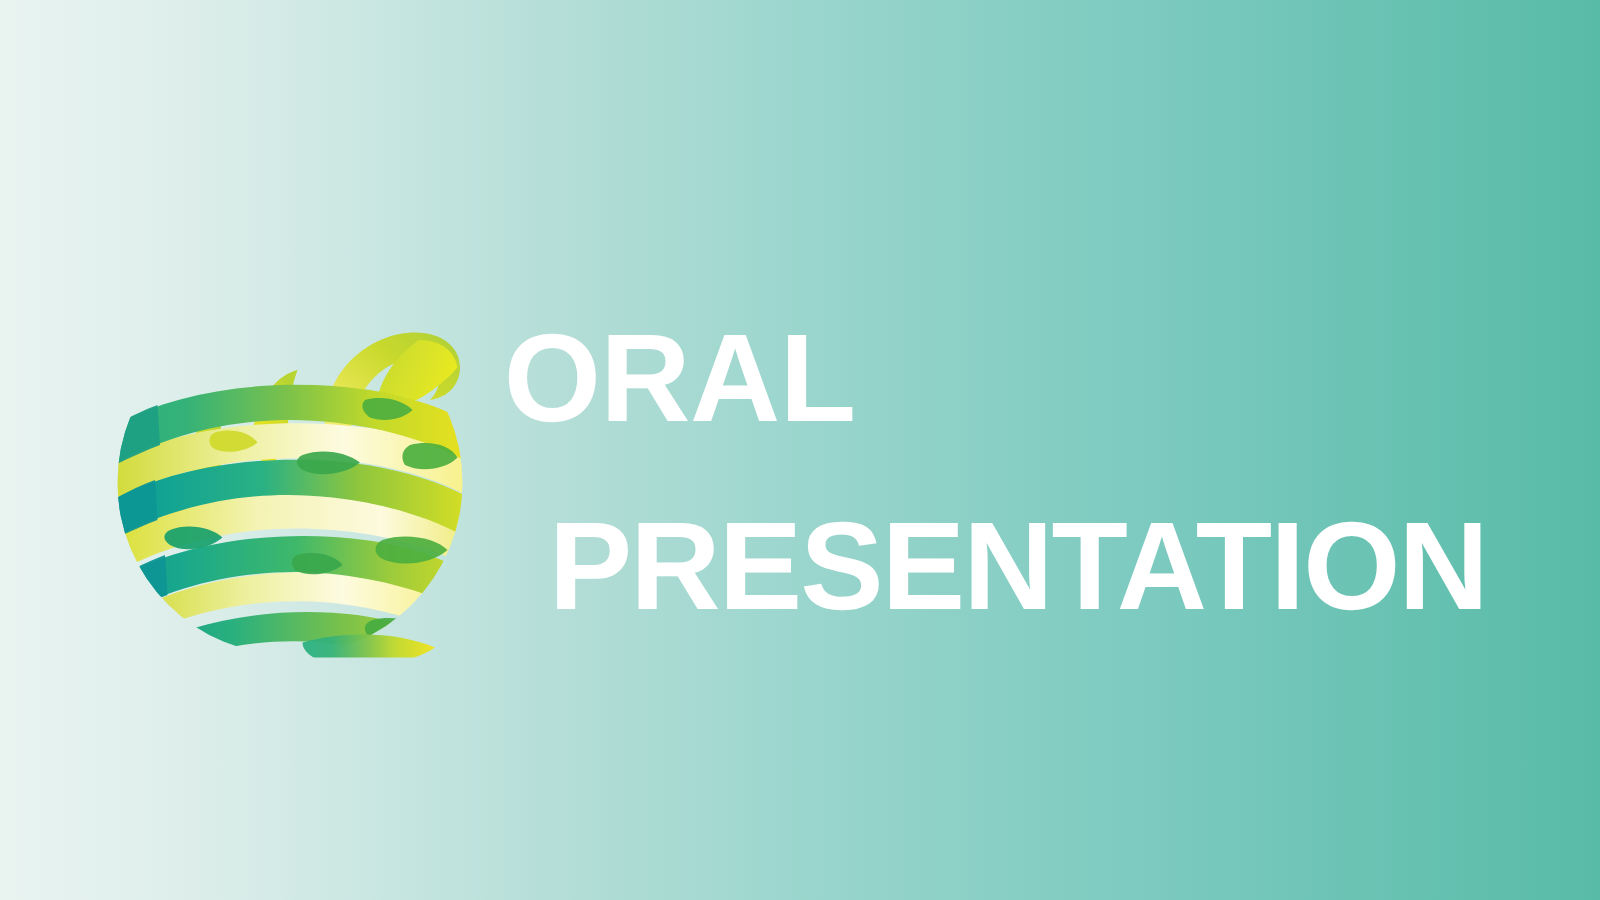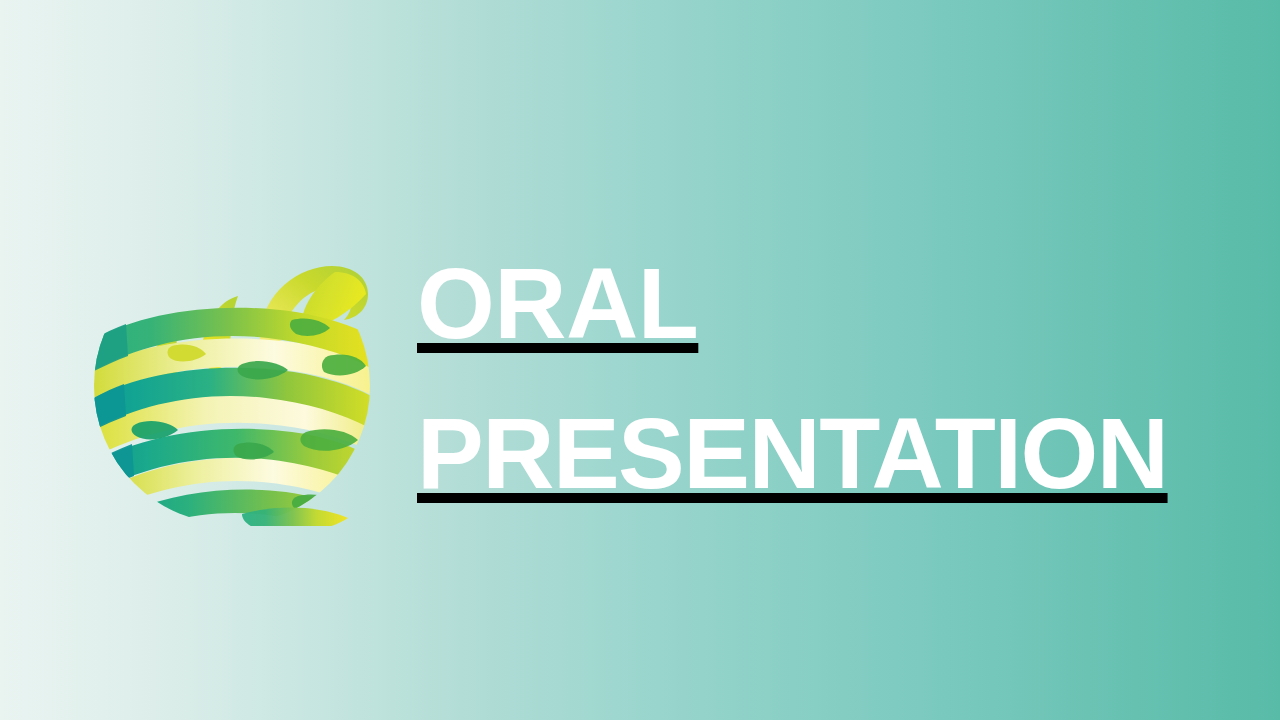--- a/index.html
+++ b/index.html
@@ -41,37 +41,37 @@
   }
   .logo-wrap svg {
     display: block;
     width: 100%;
     height: 100%;
   }
 
   
   .title-block {
     position: absolute;
-    left: 417px;
+    left: 403px;
     top: 228px;
     width: 840px;
-    text-decoration: underline;
   }
   .title-line {
     display: block;
     color: #ffffff;
     font-family: "Liberation Sans", sans-serif;
     font-weight: bold;
     font-size: 100px;
     line-height: 150px;
     letter-spacing: -0.5px;
     white-space: nowrap;
   }
   .title-line.line-2 {
     letter-spacing: -1.5px;
+    margin-left: 36px;
   }
 </style>
 </head>
 <body>
 
 <div class="slide">
 
   <div class="logo-wrap">
     <svg viewBox="0 0 290 330" xmlns="http://www.w3.org/2000/svg" aria-hidden="true">
       <defs>

